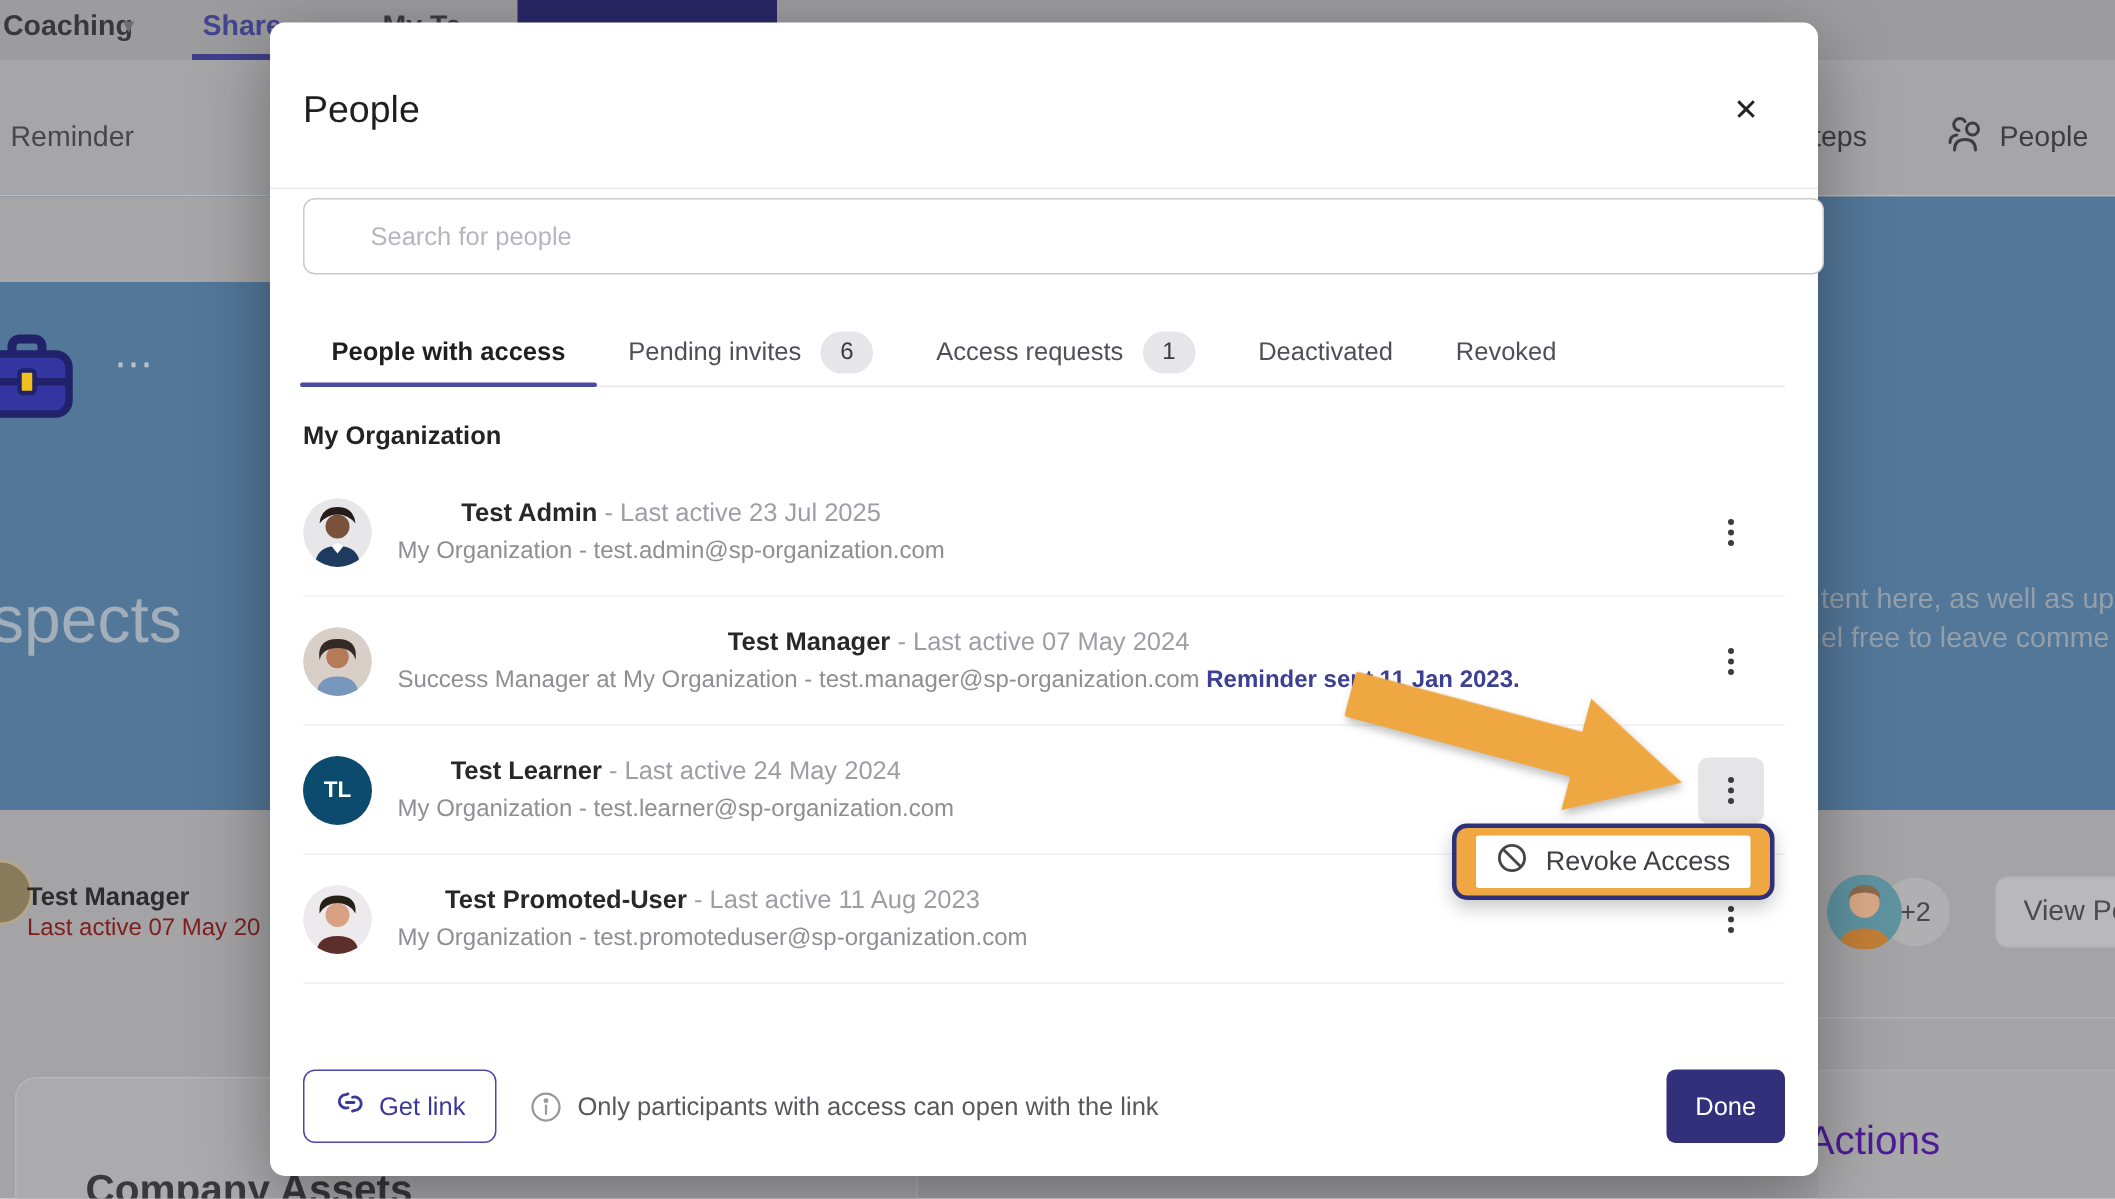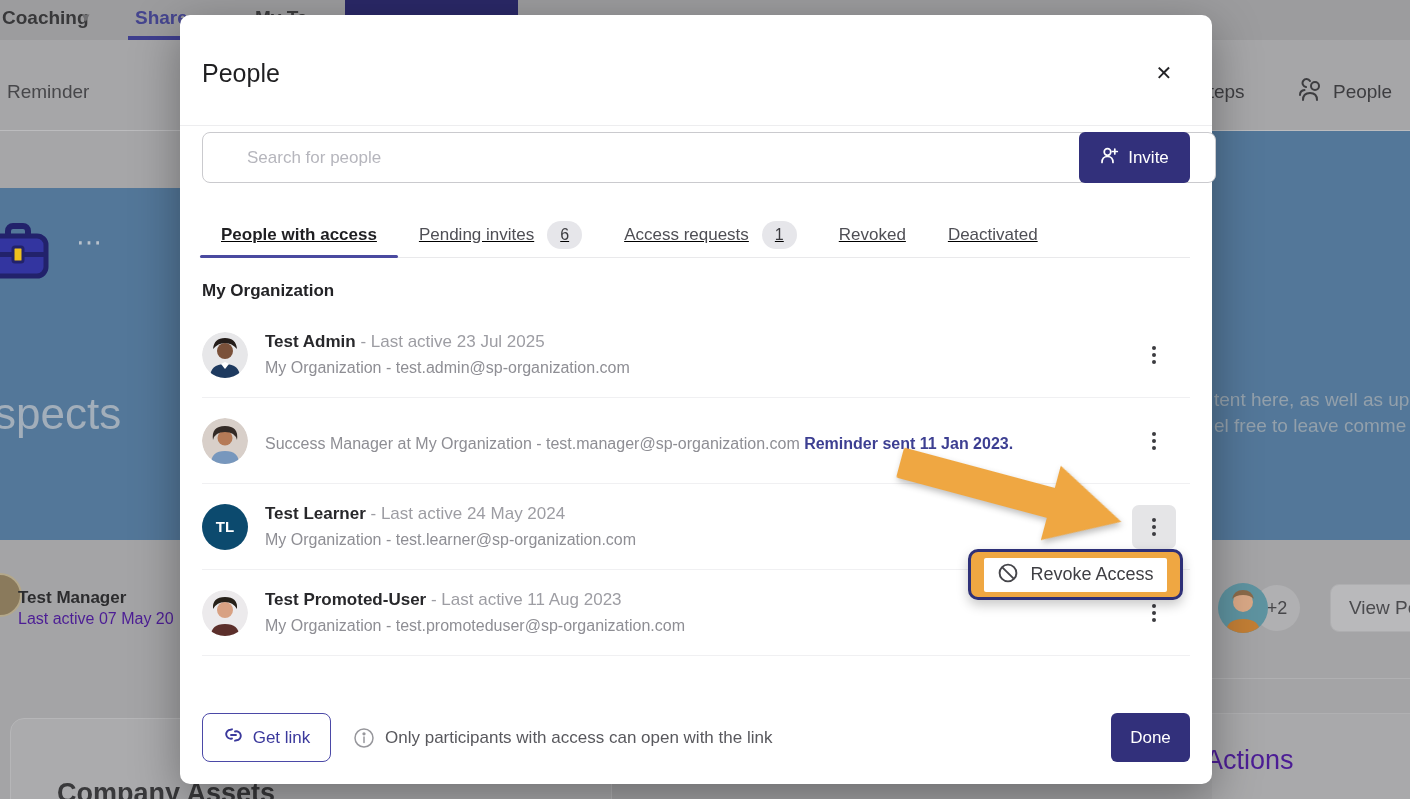--- a/index.html
+++ b/index.html
@@ -24,51 +24,51 @@
   .bg-banner{left:0;top:131px;width:1410px;height:409px;background:#537799;}
   .bg-banner-graypatch{left:0;top:0;width:180px;height:57px;background:#a6a6a8;}
   .bg-briefcase{left:-14px;top:87px;}
   .bg-dots{left:76px;top:96px;font-size:26px;letter-spacing:6px;color:#b9c2cc;}
   .bg-spects{left:-6px;top:258px;font-size:44px;color:#a2aeba;}
   .bg-bl1{left:1214px;top:258px;font-size:19px;color:#93a0ab;}
   .bg-bl2{left:1214px;top:284px;font-size:19px;color:#93a0ab;}
   .bg-bottom{left:0;top:540px;width:1410px;height:259px;background:#a4a4a6;}
   .bg-lavatar{left:-22px;top:33px;width:40px;height:40px;border-radius:50%;background:#8a7a5c;border:2px solid #b4a88a;}
   .bg-lname{left:18px;top:48px;font-size:17px;font-weight:700;color:#2c2c2e;}
-  .bg-lsub{left:18px;top:70px;font-size:16px;color:#4c1d95;}
+  .bg-lsub{left:18px;top:70px;font-size:16px;color:#7f1d1d;}
   .bg-lcard{left:10px;top:178px;width:600px;height:90px;background:#ababad;border:1px solid #b6b6b8;border-radius:14px 14px 0 0;}
   .bg-lheading{left:57px;top:238px;font-size:27px;font-weight:700;color:#39393b;}
   .bg-ravatar{left:1218px;top:43px;width:50px;height:50px;border-radius:50%;overflow:hidden;z-index:2;}
   .bg-rmore{left:1254px;top:45px;width:46px;height:46px;border-radius:50%;background:#b0b0b2;color:#47474a;font-size:18px;display:flex;align-items:center;justify-content:center;z-index:1;}
   .bg-viewbtn{left:1330px;top:44px;width:120px;height:48px;background:#b9b9bb;border:1px solid #aeaeb0;border-radius:9px;display:flex;align-items:center;padding-left:18px;font-size:19px;color:#4b4b4e;box-sizing:border-box;}
   .bg-rline1{left:1212px;top:138px;width:198px;height:1px;background:#b0b0b2;}
   .bg-rline2{left:1212px;top:173px;width:198px;height:1px;background:#b0b0b2;}
   .bg-rcard{left:1212px;top:174px;width:198px;height:85px;background:#a9a9ab;}
   .bg-rheading{left:1205px;top:205px;font-size:27px;font-weight:500;color:#4c1d95;}
   
   .modal{left:180px;top:15px;width:1032px;height:769px;background:#ffffff;border-radius:10px;
          box-shadow:0 14px 48px rgba(0,0,0,.35);z-index:10;}
   .m-title{left:22px;top:44px;font-size:25px;font-weight:500;color:#1f1f21;}
   .m-close{left:968px;top:42px;width:32px;height:32px;font-size:20px;color:#232326;display:flex;align-items:center;justify-content:center;cursor:pointer;background:none;border:none;}
   .m-hdiv{left:0;top:110px;width:1032px;height:1px;background:#ededef;}
   .m-search{left:22px;top:117px;width:1014px;height:51px;border:1px solid #cacace;border-radius:8px;box-sizing:border-box;padding:0 14px 0 44px;font-size:17px;color:#333;outline:none;font-family:"Liberation Sans",sans-serif;}
   .m-search::placeholder{color:#b6b6bd;}
   .m-searchicon{left:36px;top:131px;}
   .m-invite{left:899px;top:117px;width:111px;height:51px;background:#32307b;border:none;border-radius:6px;color:#fff;font-size:17px;display:flex;align-items:center;justify-content:center;gap:9px;cursor:pointer;font-family:"Liberation Sans",sans-serif;}
-  .m-tabs{left:20px;top:197px;width:990px;height:45px;display:flex;align-items:center;border-bottom:1px solid #e9e9eb;text-decoration:underline;}
+  .m-tabs{left:20px;top:197px;width:990px;height:45px;display:flex;align-items:center;border-bottom:1px solid #e9e9eb;}
   .m-tab{height:45px;display:flex;align-items:center;padding:0 21px;font-size:17px;color:#4f4f55;position:relative;cursor:pointer;}
   .m-tab.active{font-weight:700;color:#1f1f22;}
   .m-tab.active::after{content:"";position:absolute;left:0;right:0;bottom:-1px;height:3px;background:#4a4aa0;border-radius:2px;}
   .m-badge{margin-left:13px;background:#e6e6ea;color:#3b3b3f;border-radius:20px;padding:5px 13px;font-size:16px;font-weight:400;}
   .m-section{left:22px;top:266px;font-size:17px;font-weight:700;color:#232326;}
   .m-list{left:22px;top:297px;width:988px;}
   .m-row{position:relative;height:85px;display:flex;align-items:center;gap:17px;border-bottom:1px solid #f0f0f2;}
   .m-avatar{width:46px;height:46px;border-radius:50%;flex:0 0 46px;overflow:hidden;}
   .m-avatar.init{background:#0c4a6e;color:#fff;font-size:15px;font-weight:700;display:flex;align-items:center;justify-content:center;}
-  .m-l1{font-size:17px;color:#28282b;white-space:nowrap;}
+  .m-l1{font-size:17px;color:#28282b;white-space:nowrap;text-align:center;}
   .m-l1 .nm{font-weight:700;}
   .m-l1 .mt{color:#9d9da3;font-weight:400;}
   .m-l2{font-size:16px;color:#8e8e94;margin-top:7px;white-space:nowrap;}
   .m-l2 .rem{color:#3d3f92;font-weight:700;}
   .kebab-btn{position:absolute;right:24px;top:50%;transform:translateY(-50%);width:24px;height:32px;background:none;border:none;display:flex;align-items:center;justify-content:center;cursor:pointer;}
   .kebab-btn.hov{width:44px;height:44px;right:14px;background:#e5e5e7;border-radius:7px;}
   .kdots{width:4px;height:4px;border-radius:50%;background:#3c3c40;box-shadow:0 -7px 0 #3c3c40,0 7px 0 #3c3c40;}
   .m-footer-getlink{left:22px;top:698px;width:129px;height:49px;background:#fff;border:1.5px solid #4b49a7;border-radius:8px;color:#3b399c;font-size:17px;display:flex;align-items:center;justify-content:center;gap:9px;cursor:pointer;font-family:"Liberation Sans",sans-serif;}
   .m-infoicon{left:173px;top:712px;}
   .m-infotext{left:205px;top:713px;font-size:17px;color:#58585d;}
@@ -150,49 +150,38 @@
   <div class="ab m-hdiv"></div>
 
   <span class="ab m-searchicon">
     <svg width="22" height="22" viewBox="0 0 22 22" fill="none" stroke="#9c9ca2" stroke-width="1.8" stroke-linecap="round">
       <circle cx="9.5" cy="9.5" r="6.5"></circle>
         <line x1="14.5" y1="14.5" x2="19" y2="19"></line>
     </svg>
   </span>
   <input class="ab m-search" type="text" placeholder="Search for people" style="">
 
-  <button class="ab m-invite">
-    <span>
-      <svg width="19" height="19" viewBox="0 0 19 19" fill="none" stroke="#ffffff" stroke-width="1.7" stroke-linecap="round">
-        <circle cx="7.5" cy="6" r="3.3"></circle>
-        <path d="M2 16.5 q0 -6 5.5 -6 q5.5 0 5.5 6"></path>
-        <line x1="14.8" y1="3" x2="14.8" y2="8"></line>
-          <line x1="12.3" y1="5.5" x2="17.3" y2="5.5"></line>
-      </svg>
-    </span>
-    <span>Invite</span>
-  </button>
 
   <div class="ab m-tabs">
     <div class="m-tab active">
       <span>People with access</span>
     </div>
     <div class="m-tab">
       <span>Pending invites</span>
       <span class="m-badge">6</span>
     </div>
     <div class="m-tab">
       <span>Access requests</span>
       <span class="m-badge">1</span>
     </div>
     <div class="m-tab">
+      <span>Deactivated</span>
+    </div>
+    <div class="m-tab">
       <span>Revoked</span>
-    </div>
-    <div class="m-tab">
-      <span>Deactivated</span>
     </div>
   </div>
 
   <span class="ab m-section">My Organization</span>
 
   <div class="ab m-list">
 
     <div class="m-row">
       <div class="m-avatar">
         <svg width="46" height="46" viewBox="0 0 46 46">
@@ -215,20 +204,21 @@
     <div class="m-row">
       <div class="m-avatar">
         <svg width="46" height="46" viewBox="0 0 46 46">
           <circle cx="23" cy="23" r="23" fill="#d8cfc9"></circle>
           <path d="M9 46 q0 -13 14 -13 q14 0 14 13z" fill="#7797bd"></path>
           <circle cx="23" cy="20" r="7.5" fill="#b57a57"></circle>
           <path d="M11 22 q-2 -14 12 -14 q14 0 12 14 q-2 -8 -12 -8 q-10 0 -12 8z" fill="#332a26"></path>
         </svg>
       </div>
       <div>
+        <div class="m-l1"><span class="nm">Test Manager</span> <span class="mt">- Last active 07 May 2024</span></div>
         <div class="m-l2"><span>Success Manager at My Organization -  test.manager@sp-organization.com </span><span class="rem">Reminder sent 11 Jan 2023.</span></div>
       </div>
       <button class="kebab-btn">
           <span class="kdots"></span>
         </button>
     </div>
 
     <div class="m-row">
       <div class="m-avatar init">TL</div>
       <div>

